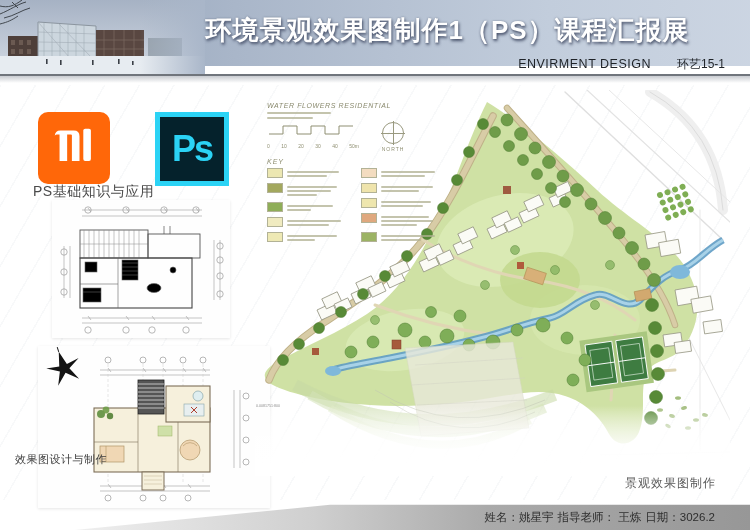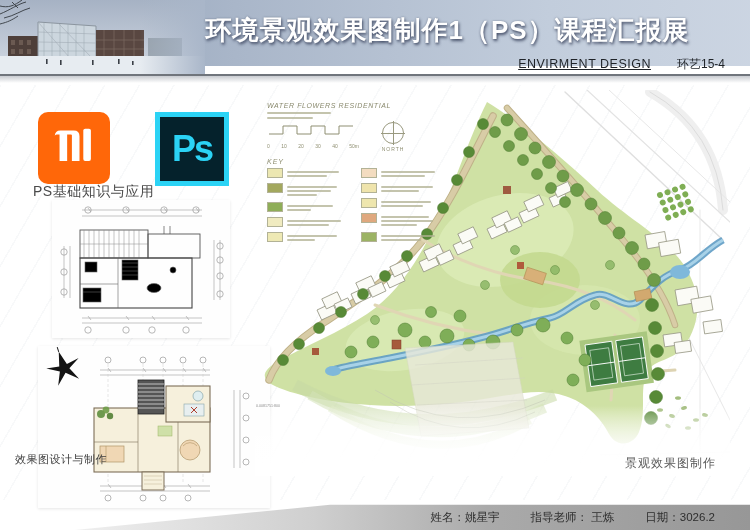--- a/index.html
+++ b/index.html
@@ -10,36 +10,36 @@
     pointer-events:none;}
 
   
   .header{position:absolute;left:0;top:0;width:750px;height:66px;
     background:linear-gradient(90deg,#8fa0b6 0,#a9b6c9 30%,#c2cddc 70%,#cdd6e3 100%);padding-left:35px;}
   .header-photo{position:absolute;left:0;top:0;width:205px;height:74px;}
   .title{position:absolute;left:200px;top:13px;width:495px;text-align:center;
     font-size:26px;font-weight:bold;color:#fff;letter-spacing:1px;white-space:nowrap;
     text-shadow:1px 2px 3px rgba(55,65,90,.85),0 0 2px rgba(90,100,120,.6);}
   .subtitle-row{position:absolute;top:56px;right:60px;display:flex;gap:26px;align-items:baseline;}
-  .subtitle-en{font-size:12.5px;color:#1f2328;letter-spacing:.5px;text-decoration:underline;}
+  .subtitle-en{font-size:12.5px;color:#1f2328;letter-spacing:.5px;}
   .subtitle-class{font-size:12px;color:#1f2328;}
   .header-rule{position:absolute;left:0;top:74px;width:750px;height:2px;background:#70757c;}
   .header-fade{position:absolute;left:0;top:76px;width:750px;height:7px;
     background:linear-gradient(#c9ccd1,rgba(255,255,255,0));}
 
   
   .mi-logo{position:absolute;left:38px;top:112px;width:72px;height:72px;border-radius:10px;
     background:#ff6709;display:flex;align-items:center;justify-content:center;}
   .ps-logo{position:absolute;left:155px;top:112px;width:74px;height:74px;box-sizing:border-box;
     background:#05222c;border:5px solid #2bd3f5;display:flex;align-items:center;justify-content:center;}
   .ps-logo span{color:#2bd3f5;font-size:36px;font-weight:bold;letter-spacing:-2px;line-height:1;}
   .lbl{position:absolute;font-size:14px;color:#4a4a4a;letter-spacing:.5px;white-space:nowrap;}
   .lbl-ps{left:33px;top:183px;}
   .lbl-render{left:15px;top:452px;font-size:11px;color:#3d3d3d;z-index:5;}
-  .plan-caption{position:absolute;left:625px;top:455px;font-size:12px;color:#5a5a5a;letter-spacing:1px;}
+  .plan-caption{position:absolute;left:625px;top:475px;font-size:12px;color:#5a5a5a;letter-spacing:1px;}
   .scale-note{position:absolute;left:256px;top:404px;font-size:8px;color:#8d8d8d;
     transform:scale(.45);transform-origin:left top;white-space:nowrap;}
 
   
   .plan-card{position:absolute;background:#fefefe;box-shadow:0 1px 3px rgba(0,0,0,.10);}
   .card-upper{left:52px;top:200px;width:178px;height:138px;}
   .card-lower{left:38px;top:346px;width:232px;height:162px;}
 
   
   .master-plan{position:absolute;left:255px;top:90px;width:475px;height:380px;}
@@ -62,21 +62,21 @@
   .legend-col{display:flex;flex-direction:column;gap:4px;width:82px;}
   .legend-item{display:flex;gap:4px;align-items:flex-start;}
   .swatch{width:14px;height:8px;border:.5px solid #b2b296;flex:0 0 auto;}
   .item-lines{flex:1;padding-top:1px;}
   .item-lines .scr{margin:2px 0;}
 
   
   .footer{position:absolute;left:0;top:500px;width:750px;height:30px;
     background:linear-gradient(90deg,#efefef 10%,#cfcfcf 42%,#aaaaaa 65%,#979797 100%);
     clip-path:polygon(10% 100%,44% 16%,100% 16%,100% 100%,0 100%,0 100%);}
-  .footer-text{position:absolute;top:510px;right:35px;display:flex;gap:31px;
+  .footer-text{position:absolute;top:510px;right:35px;display:flex;gap:4px;
     font-size:11.5px;color:#2e2e2e;z-index:2;}
 </style>
 </head>
 <body>
 
 <div class="page">
 
   <div class="header">
     <svg class="header-photo" viewBox="0 0 205 74">
       <defs>
@@ -141,21 +141,21 @@
           <rect x="60" y="60" width="1.6" height="5"></rect>
         <rect x="92" y="60" width="1.6" height="5"></rect>
           <rect x="118" y="59" width="1.6" height="5"></rect>
         <rect x="132" y="61" width="1.6" height="4"></rect>
       </g>
       <rect x="140" y="0" width="65" height="74" fill="url(#blendR)"></rect>
     </svg>
     <div class="title">环境景观效果图制作1（PS）课程汇报展</div>
     <div class="subtitle-row">
       <span class="subtitle-en">ENVIRMENT DESIGN</span>
-      <span class="subtitle-class">环艺15-4</span>
+      <span class="subtitle-class">环艺15-1</span>
     </div>
   </div>
   <div class="header-rule"></div>
   <div class="header-fade"></div>
 
   <div class="mi-logo" style="background: rgb(255, 103, 9);">
     <svg width="46" height="46" viewBox="0 0 46 46">
       <g fill="#ffffff">
         <path d="M4,40 V14 q0,-6 6,-6 h14 q6,0 6,6 v26 h-8 V13 q0,-1 -1,-1 h-4 v28 h-8 v-28 h-3 q-2,0 -2,2 v26 Z" transform="translate(0,-2) scale(0.95)"></path>
         <rect x="34" y="6" width="8" height="34" rx="2" transform="translate(0,-2) scale(0.95)"></rect>

